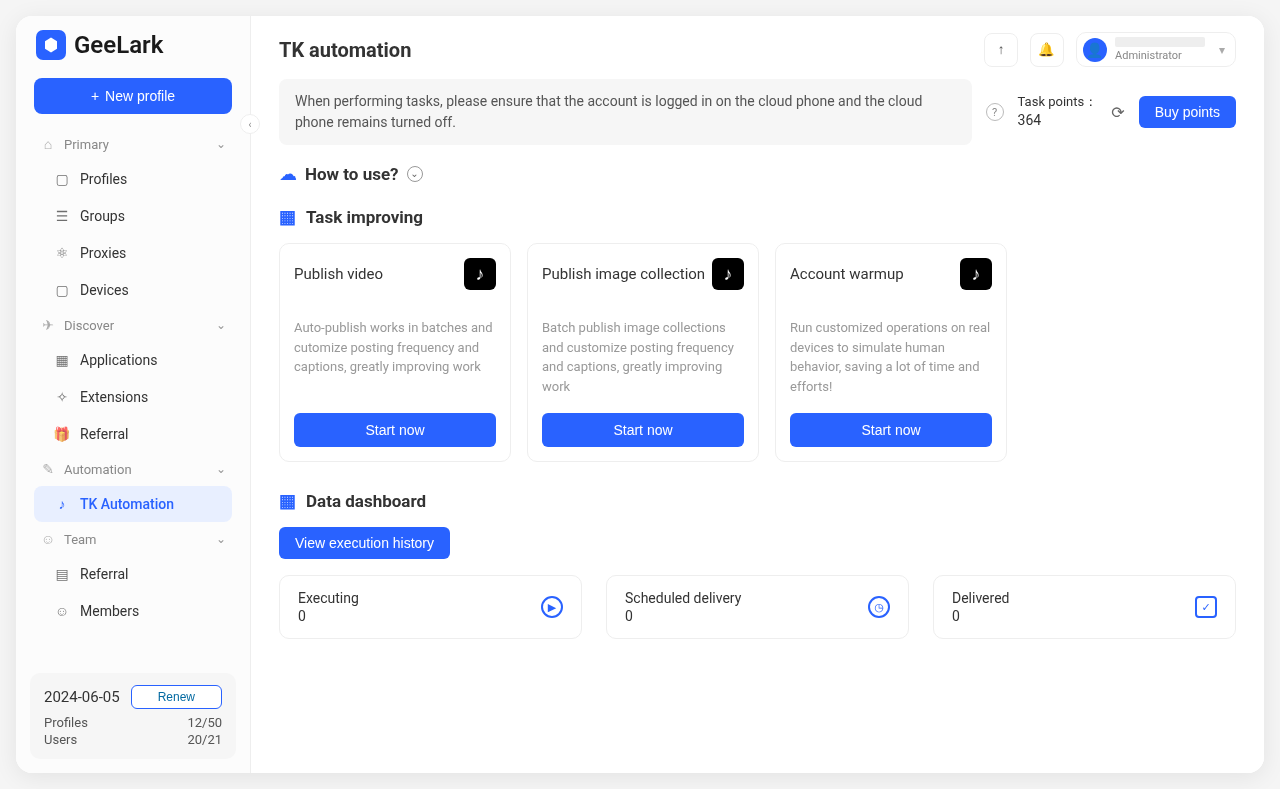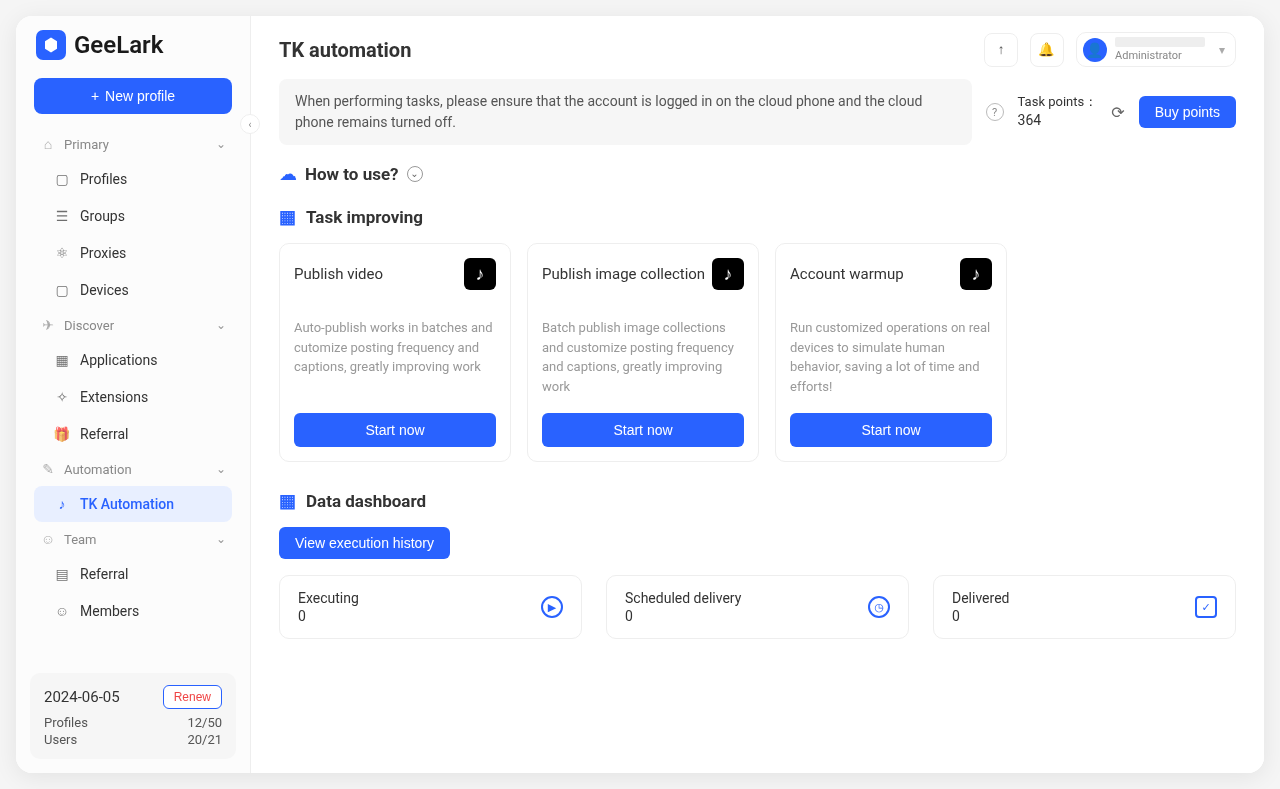--- a/index.html
+++ b/index.html
@@ -130,24 +130,24 @@
     .footer-row {
       display: flex;
       justify-content: space-between;
       align-items: center;
       margin-bottom: 6px;
       font-size: 13px;
     }
     .footer-date { font-weight: 400; font-size: 15px; color: #333; }
     .renew-btn {
       border: 1px solid #2962ff;
-      color: #ef4444;
+      color: #0369a1;
       background: #fff;
       border-radius: 6px;
-      padding: 4px 10px;
+      padding: 4px 26px;
       font-size: 12px;
       cursor: pointer;
     }
     .footer-stat-row {
       display: flex;
       justify-content: space-between;
       font-size: 13px;
       color: #555;
       margin-top: 2px;
     }

